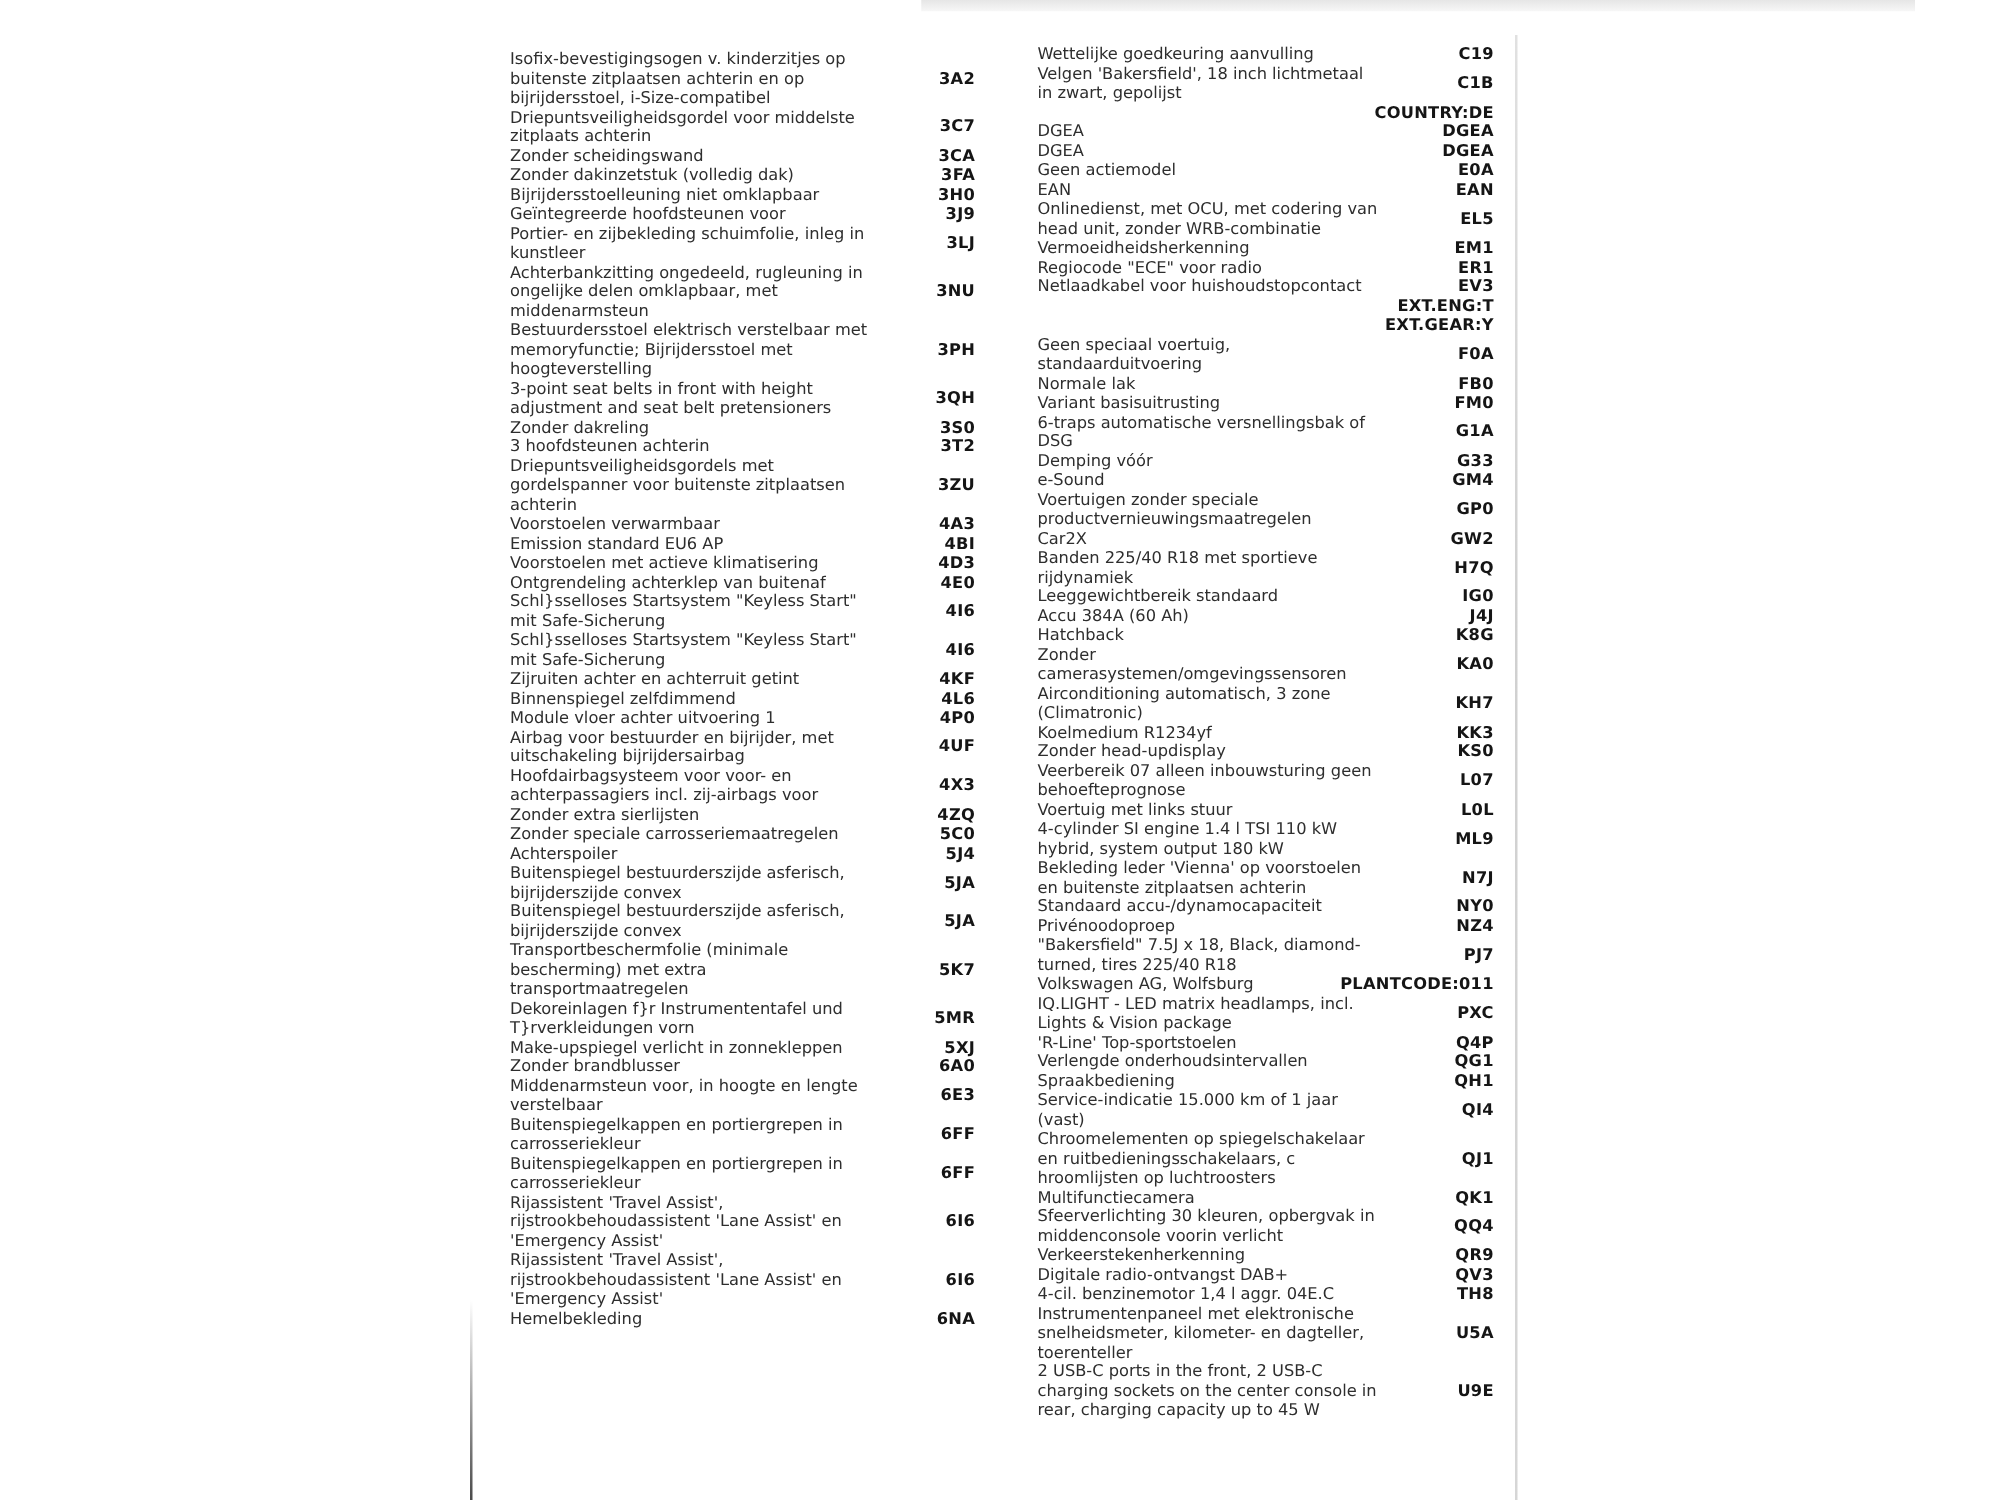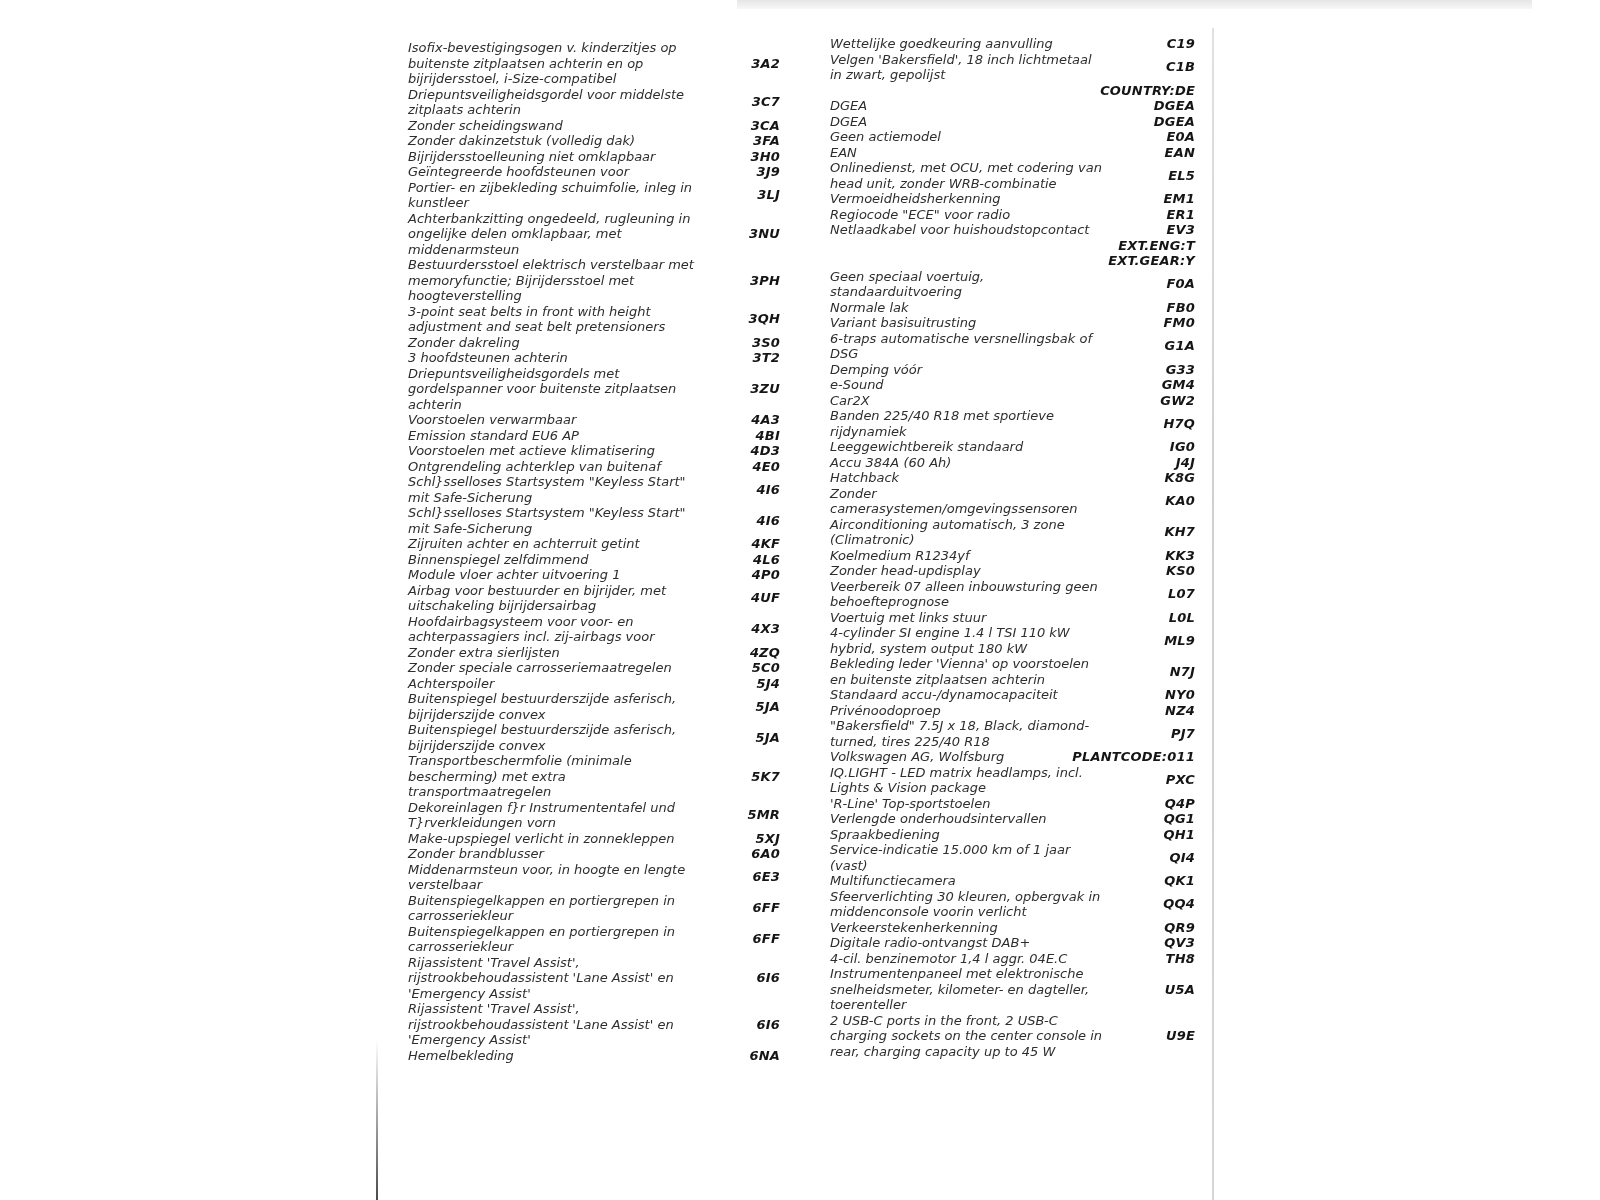--- a/index.html
+++ b/index.html
@@ -9,21 +9,20 @@
     width: 1600px;
     height: 1200px;
     overflow: hidden;
     font-family: "DejaVu Sans", "Liberation Sans", sans-serif;
   }
   #canvas {
     position: relative;
     width: 1600px;
     height: 1200px;
     background: var(--page-bg, #ffffff);
-    font-style: italic;
   }
   
   .scan-strip-top {
     position: absolute;
     left: 737px; top: 0; width: 795px; height: 9px;
     background: linear-gradient(to bottom, #e6e6e6, #f7f7f7);
   }
   .scan-line-right {
     position: absolute;
     left: 1212px; top: 28px; width: 2px; height: 1172px;
@@ -330,20 +329,25 @@
       </div>
       <div class="row">
         <span class="desc">Demping vóór</span>
         <span class="code">G33</span>
       </div>
       <div class="row">
         <span class="desc">e-Sound</span>
         <span class="code">GM4</span>
       </div>
       <div class="row">
+        <span class="desc">Voertuigen zonder speciale
+productvernieuwingsmaatregelen</span>
+        <span class="code">GP0</span>
+      </div>
+      <div class="row">
         <span class="desc">Car2X</span>
         <span class="code">GW2</span>
       </div>
       <div class="row">
         <span class="desc">Banden 225/40 R18 met sportieve
 rijdynamiek</span>
         <span class="code">H7Q</span>
       </div>
       <div class="row">
         <span class="desc">Leeggewichtbereik standaard</span>
@@ -425,20 +429,26 @@
         <span class="code">QG1</span>
       </div>
       <div class="row">
         <span class="desc">Spraakbediening</span>
         <span class="code">QH1</span>
       </div>
       <div class="row">
         <span class="desc">Service-indicatie 15.000 km of 1 jaar
 (vast)</span>
         <span class="code">QI4</span>
+      </div>
+      <div class="row">
+        <span class="desc">Chroomelementen op spiegelschakelaar
+en ruitbedieningsschakelaars, c
+hroomlijsten op luchtroosters</span>
+        <span class="code">QJ1</span>
       </div>
       <div class="row">
         <span class="desc">Multifunctiecamera</span>
         <span class="code">QK1</span>
       </div>
       <div class="row">
         <span class="desc">Sfeerverlichting 30 kleuren, opbergvak in
 middenconsole voorin verlicht</span>
         <span class="code">QQ4</span>
       </div>

